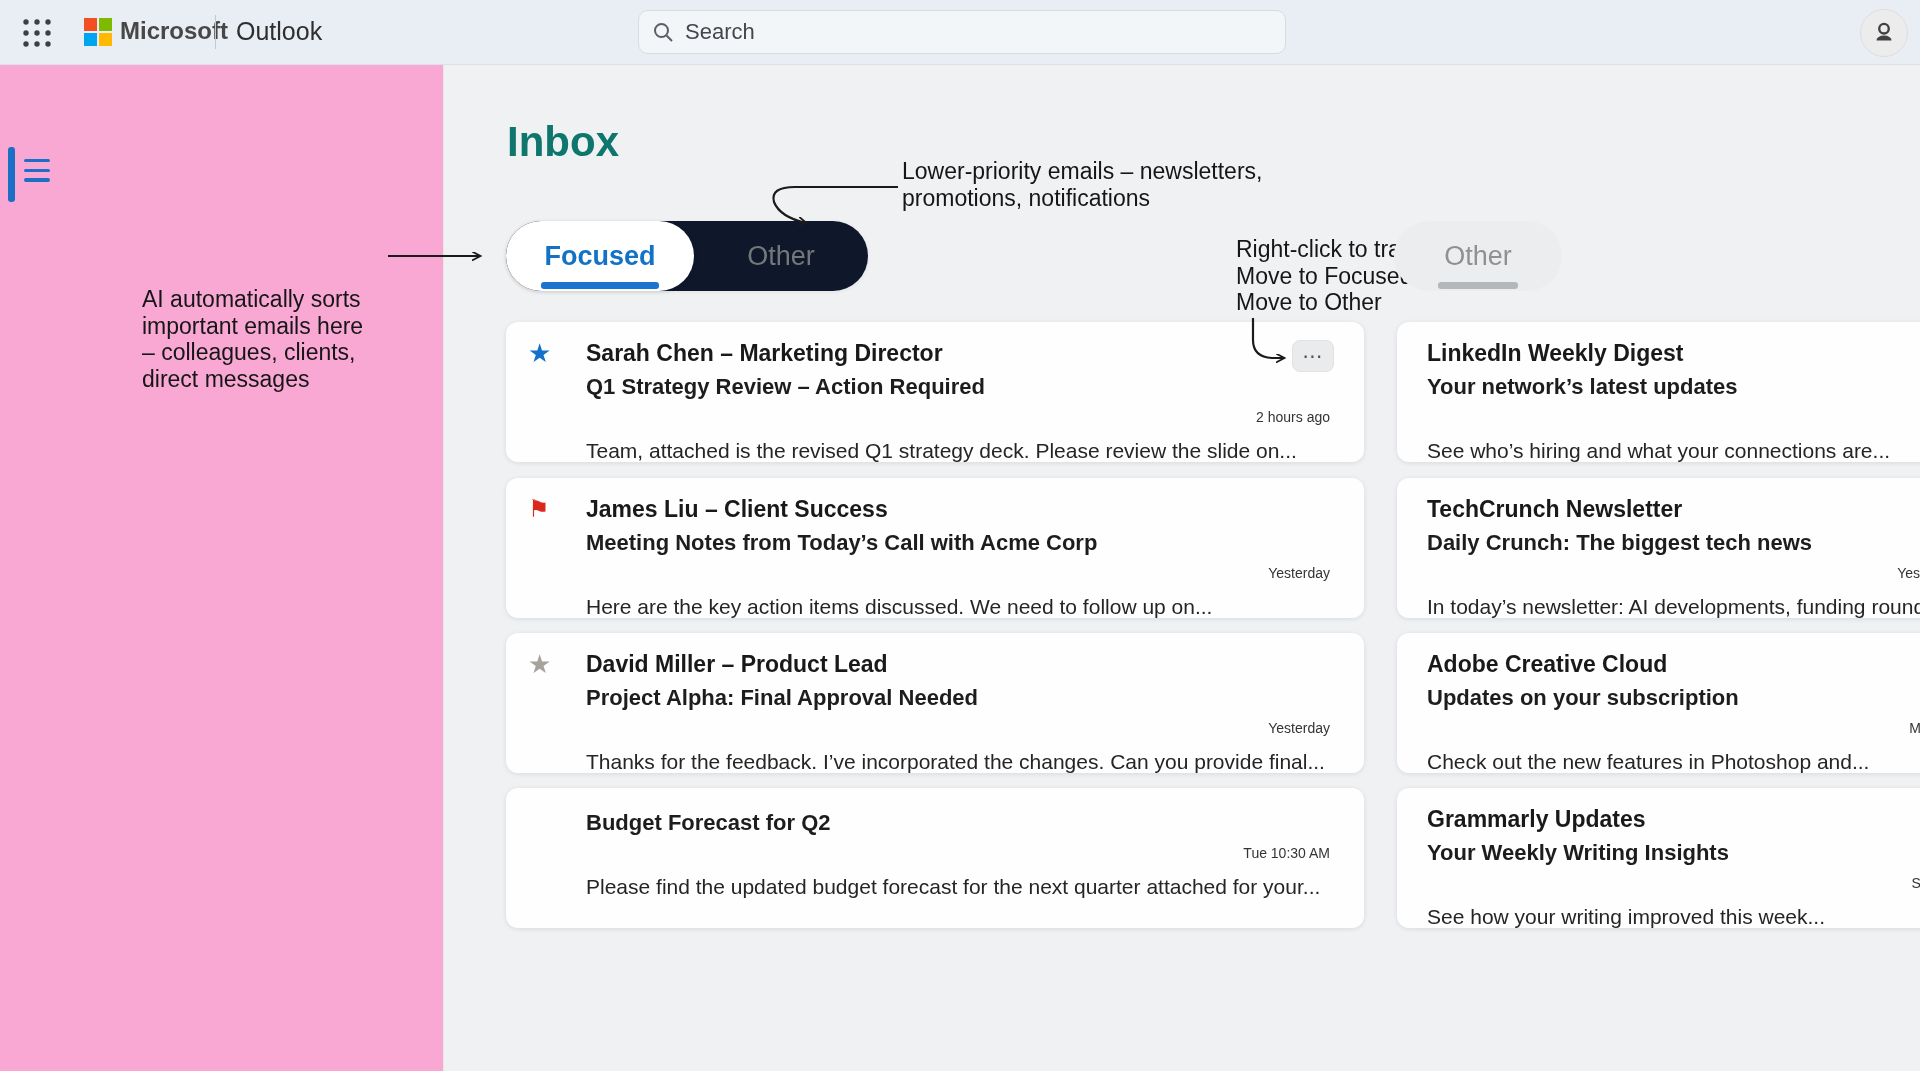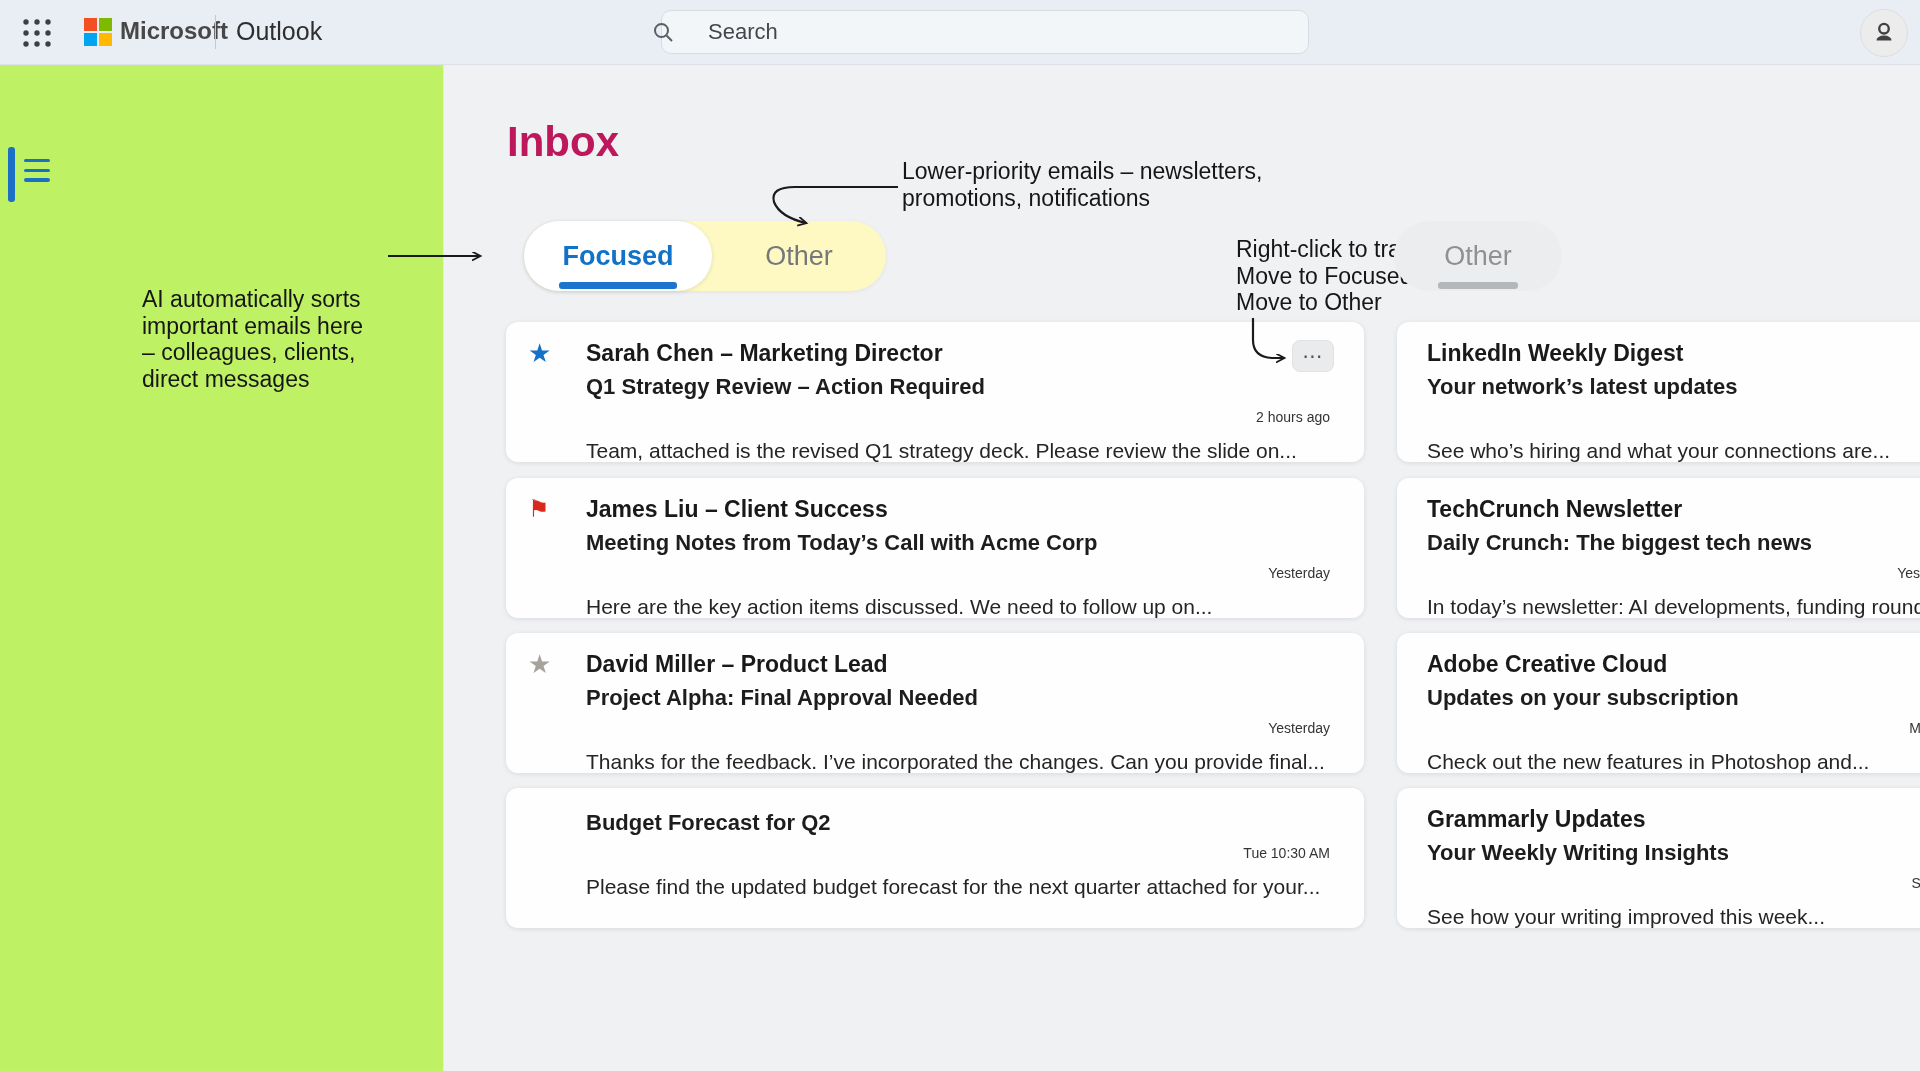--- a/index.html
+++ b/index.html
@@ -15,45 +15,45 @@
   .mslogo div:nth-child(1){background:#f25022;}
   .mslogo div:nth-child(2){background:#7fba00;}
   .mslogo div:nth-child(3){background:#00a4ef;}
   .mslogo div:nth-child(4){background:#ffb900;}
   .brand{position:absolute;left:120px;top:17px;font-size:24px;font-weight:bold;color:#474747;}
   .topdivider{position:absolute;left:215px;top:15px;width:1px;height:34px;background:#c3c9cf;}
   .appname{position:absolute;left:236px;top:17px;font-size:25px;color:#2e2e2e;}
   .searchbox{position:absolute;left:638px;top:10px;width:648px;height:44px;}
   .searchbox input{width:100%;height:100%;box-sizing:border-box;border:1px solid #d7dce1;
     border-radius:10px;background:#f3f6f9;padding:0 14px 0 46px;font-size:22px;color:#2c2f33;
-    font-family:inherit;outline:none;margin-left:23px;}
+    font-family:inherit;outline:none;}
   .searchbox input::placeholder{color:#43474c;opacity:1;}
   .search-ic{position:absolute;left:14px;top:11px;width:22px;height:22px;pointer-events:none;}
   .account{position:absolute;left:1860px;top:9px;width:46px;height:46px;border-radius:50%;
     background:#ececec;border:1px solid #dddedf;display:flex;align-items:center;justify-content:center;cursor:pointer;}
 
   
-  .sidebar{position:absolute;left:0;top:64px;width:443px;height:1007px;background:#bef264;}
+  .sidebar{position:absolute;left:0;top:64px;width:443px;height:1007px;background:#f9a8d4;}
   .main{position:absolute;left:443px;top:64px;width:1477px;height:1007px;background:#eff1f3;
     border-left:1px solid rgba(0,0,0,.04);}
 
   .accentbar{position:absolute;left:8px;top:83px;width:7px;height:55px;background:#1b6fc4;border-radius:3px;}
   .hamburger{position:absolute;left:24px;top:95px;width:28px;height:26px;cursor:pointer;}
   .hamburger span{display:block;width:26px;height:3.4px;background:#1b6fc4;border-radius:2px;margin-bottom:6.2px;}
 
   
   .note{position:absolute;font-size:23px;line-height:1.16;color:#161616;white-space:pre-line;}
   .note-focused{left:142px;top:222px;width:280px;}
   .note-other{left:902px;top:158px;width:400px;}
   .note-train{left:1236px;top:236px;width:240px;}
   .arrows{position:absolute;left:0;top:0;width:1920px;height:1071px;pointer-events:none;z-index:4;}
 
   
-  .inbox-title{position:absolute;left:507px;top:118px;font-size:42px;font-weight:bold;color:#be185d;}
-  .tabs{position:absolute;left:524px;top:221px;width:362px;height:70px;background:#fef9c3;
+  .inbox-title{position:absolute;left:507px;top:118px;font-size:42px;font-weight:bold;color:#0f766e;}
+  .tabs{position:absolute;left:506px;top:221px;width:362px;height:70px;background:#0f172a;
     border-radius:35px;box-shadow:0 1px 4px rgba(0,0,0,.06);display:flex;}
   .tab{flex:1;display:flex;align-items:center;justify-content:center;font-size:27px;cursor:pointer;position:relative;}
   .tab.focused{background:#ffffff;border-radius:35px;box-shadow:0 1px 4px rgba(0,0,0,.12);
     color:#1273c6;font-weight:bold;flex:1.08;}
   .tab.focused::after{content:"";position:absolute;left:50%;transform:translateX(-50%);
     bottom:2px;width:118px;height:7px;border-radius:3px;background:#1b74cd;}
   .tab.other{color:#75787b;}
   .other-col-tab{position:absolute;left:1394px;top:221px;width:168px;height:70px;background:#ecedef;
     border-radius:35px;display:flex;align-items:center;justify-content:center;font-size:27px;
     color:#8e9194;cursor:pointer;}

